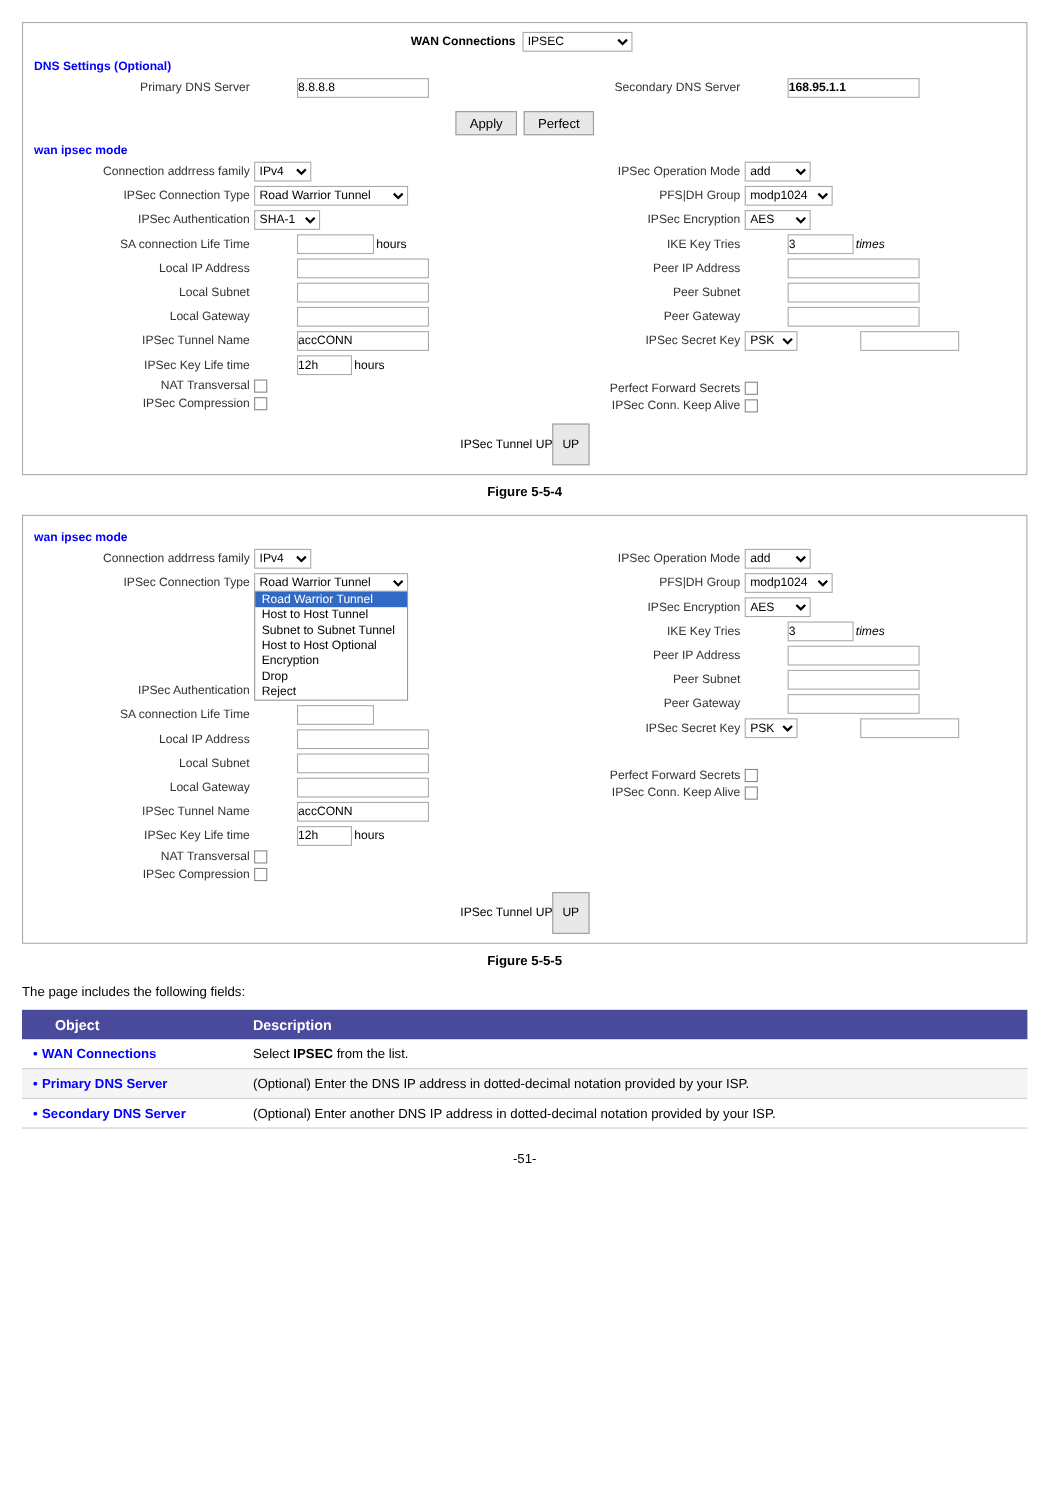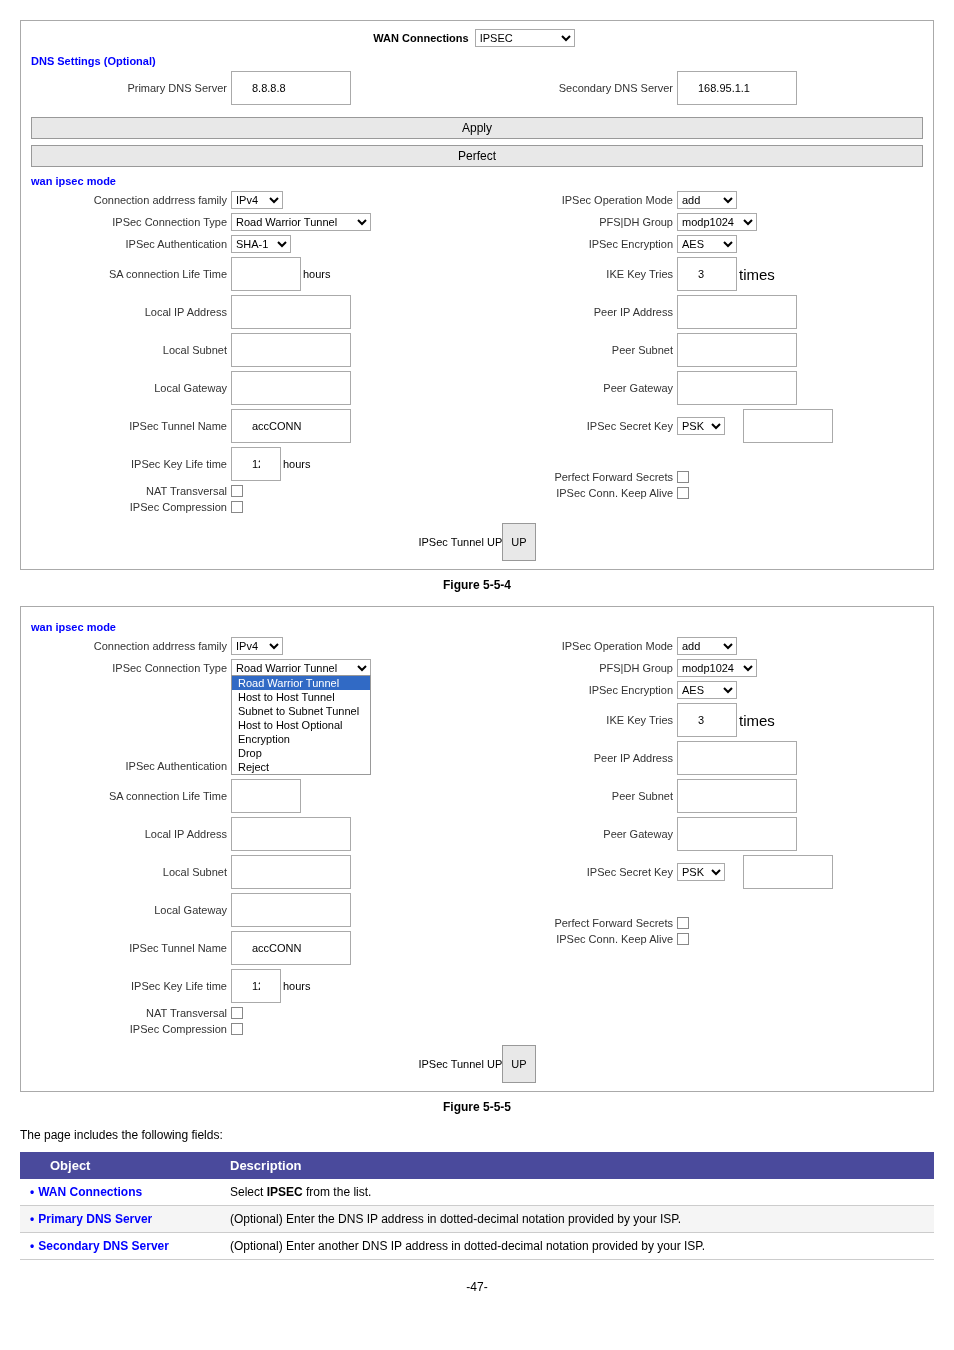--- a/index.html
+++ b/index.html
@@ -37,23 +37,24 @@
     .form-label-wide {
       text-align: right;
       min-width: 200px;
       padding-right: 4px;
       font-size: 11px;
       color: #333;
     }
 
     .form-input {
       border: 1px solid #aaa;
-      height: 34px;
-      font-size: 11px;
-      padding: 0 20px;
+      height: 18px;
+      font-size: 11px;
+      padding: 0 0;
+      margin-left: 39px;
     }
 
     .form-select {
       border: 1px solid #aaa;
       height: 18px;
       font-size: 11px;
       background: #fff;
     }
 
     .two-col {
@@ -80,21 +81,20 @@
     .wan-connections-label {
       font-size: 11px;
       font-weight: bold;
     }
 
     .button-row {
       display: flex;
       justify-content: center;
       gap: 6px;
       margin: 8px 0;
-      flex-direction: column;
     }
 
     .btn {
       border: 1px solid #999;
       background: #e8e8e8;
       padding: 2px 12px;
       font-size: 12px;
       cursor: pointer;
       height: 22px;
     }
@@ -215,22 +215,23 @@
       font-size: 12px;
       margin-top: 20px;
     }
 
     .intro-text {
       font-size: 12px;
       margin: 10px 0;
     }
 
     .times-label {
-      font-size: 15px;
+      font-size: 11px;
       margin-left: 2px;
+      font-style: italic;
     }
 
     .hours-label {
       font-size: 11px;
       margin-left: 2px;
     }
 
     .psk-wrap {
       display: flex;
       align-items: center;
@@ -257,21 +258,21 @@
   <div class="two-col">
     <div class="col-left">
       <div class="form-row">
         <span class="form-label-wide">Primary DNS Server</span>
         <input class="form-input" type="text" value="8.8.8.8" style="width: 120px;">
       </div>
     </div>
     <div class="col-right">
       <div class="form-row">
         <span class="form-label-wide">Secondary DNS Server</span>
-        <input class="form-input" type="text" value="168.95.1.1" style="width: 120px;">
+        <input class="form-input" type="text" value="168.95.1.1" style="width: 120px; font-weight: bold;">
       </div>
     </div>
   </div>
 
   <div class="button-row">
     <button class="btn">Apply</button>
     <button class="btn">Perfect</button>
   </div>
 
   <div class="subsection-title">wan ipsec mode</div>
@@ -615,13 +616,13 @@
         <div class="bullet-label">
           <span class="bullet">•</span>
           <span>Secondary DNS Server</span>
         </div>
       </td>
       <td>(Optional) Enter another DNS IP address in dotted-decimal notation provided by your ISP.</td>
     </tr>
   </tbody>
 </table>
 
-<div class="page-num">-47-</div>
+<div class="page-num">-51-</div>
 
 </body></html>

